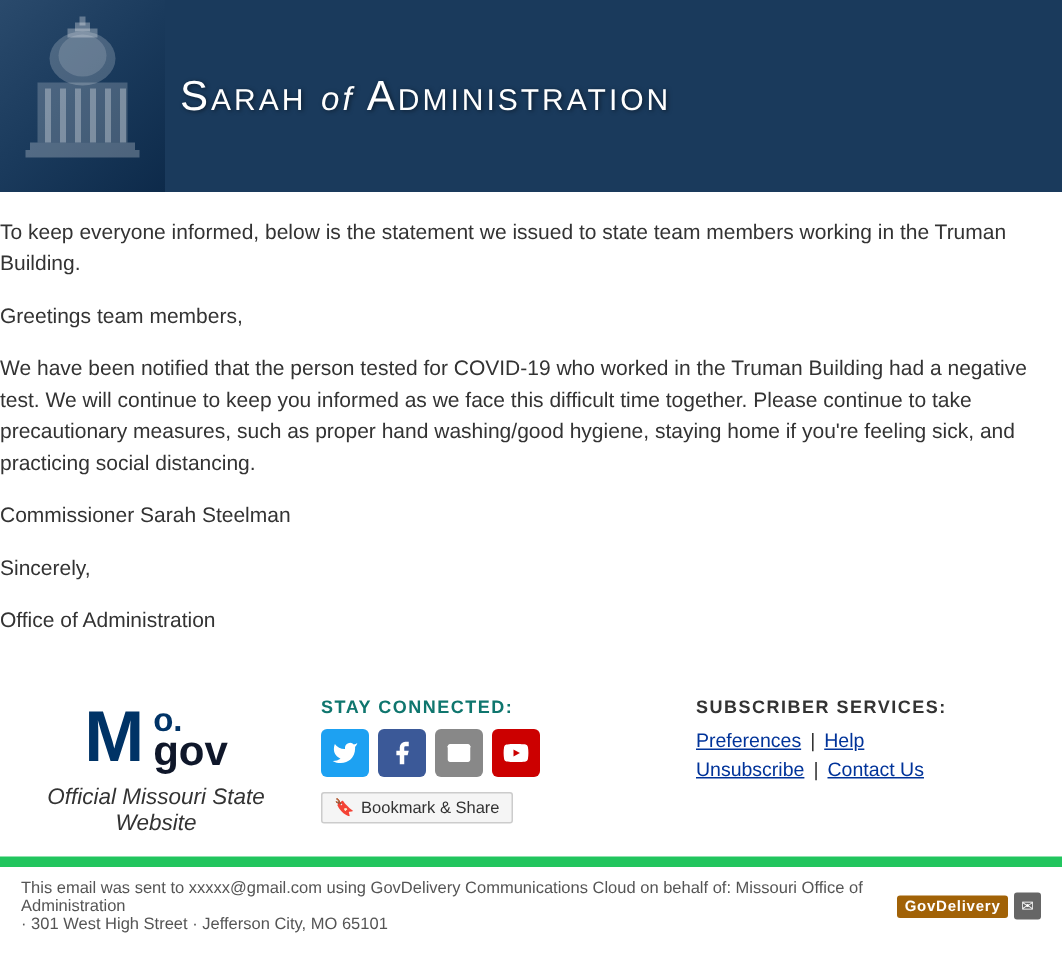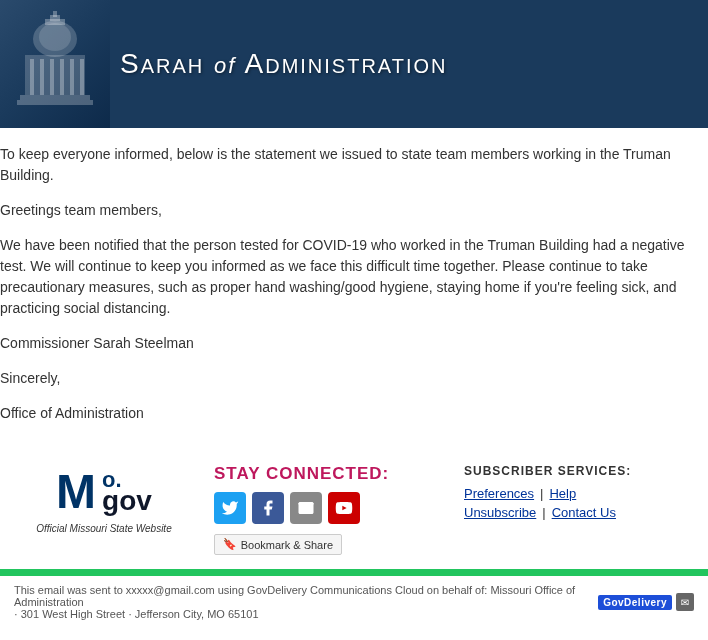--- a/index.html
+++ b/index.html
@@ -96,34 +96,34 @@
       color: #003366;
       font-weight: bold;
     }
     .mo-gov-gov {
       font-size: 28px;
       color: #0f172a;
       font-weight: bold;
       margin-top: -4px;
     }
     .official-text {
-      font-size: 10px;
+      font-size: 15px;
       color: #333;
       text-align: center;
       margin-top: 4px;
       font-style: italic;
     }
 
     .footer-stay {
       flex: 1;
     }
     .footer-stay .section-label {
-      font-size: 17px;
-      font-weight: bold;
-      color: #be185d;
+      font-size: 12px;
+      font-weight: bold;
+      color: #0f766e;
       margin-bottom: 8px;
       letter-spacing: 1px;
     }
     .social-icons {
       display: flex;
       gap: 6px;
       margin-bottom: 10px;
     }
     .social-icon {
       width: 32px;
@@ -198,21 +198,21 @@
     }
     .bottom-footer-text {
       flex: 1;
     }
     .govdelivery-brand {
       display: flex;
       align-items: center;
       gap: 4px;
     }
     .govdelivery-logo {
-      background: #1d4ed8;
+      background: #a16207;
       color: #fff;
       font-size: 10px;
       font-weight: bold;
       padding: 2px 5px;
       border-radius: 2px;
       letter-spacing: 0.5px;
     }
     .govdelivery-icon {
       width: 18px;
       height: 18px;

